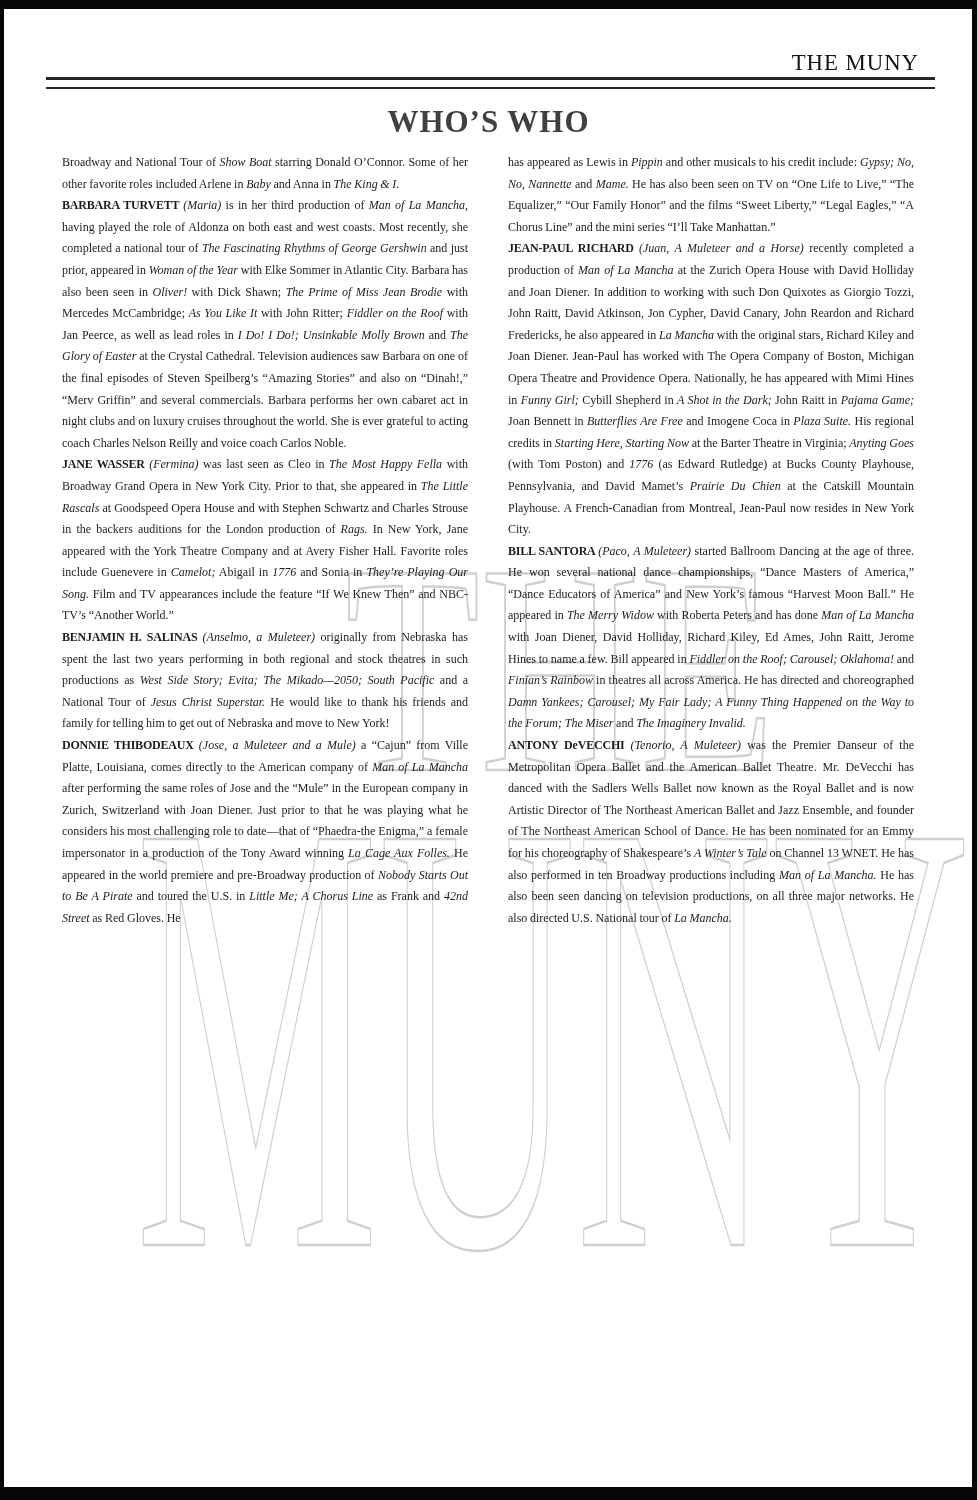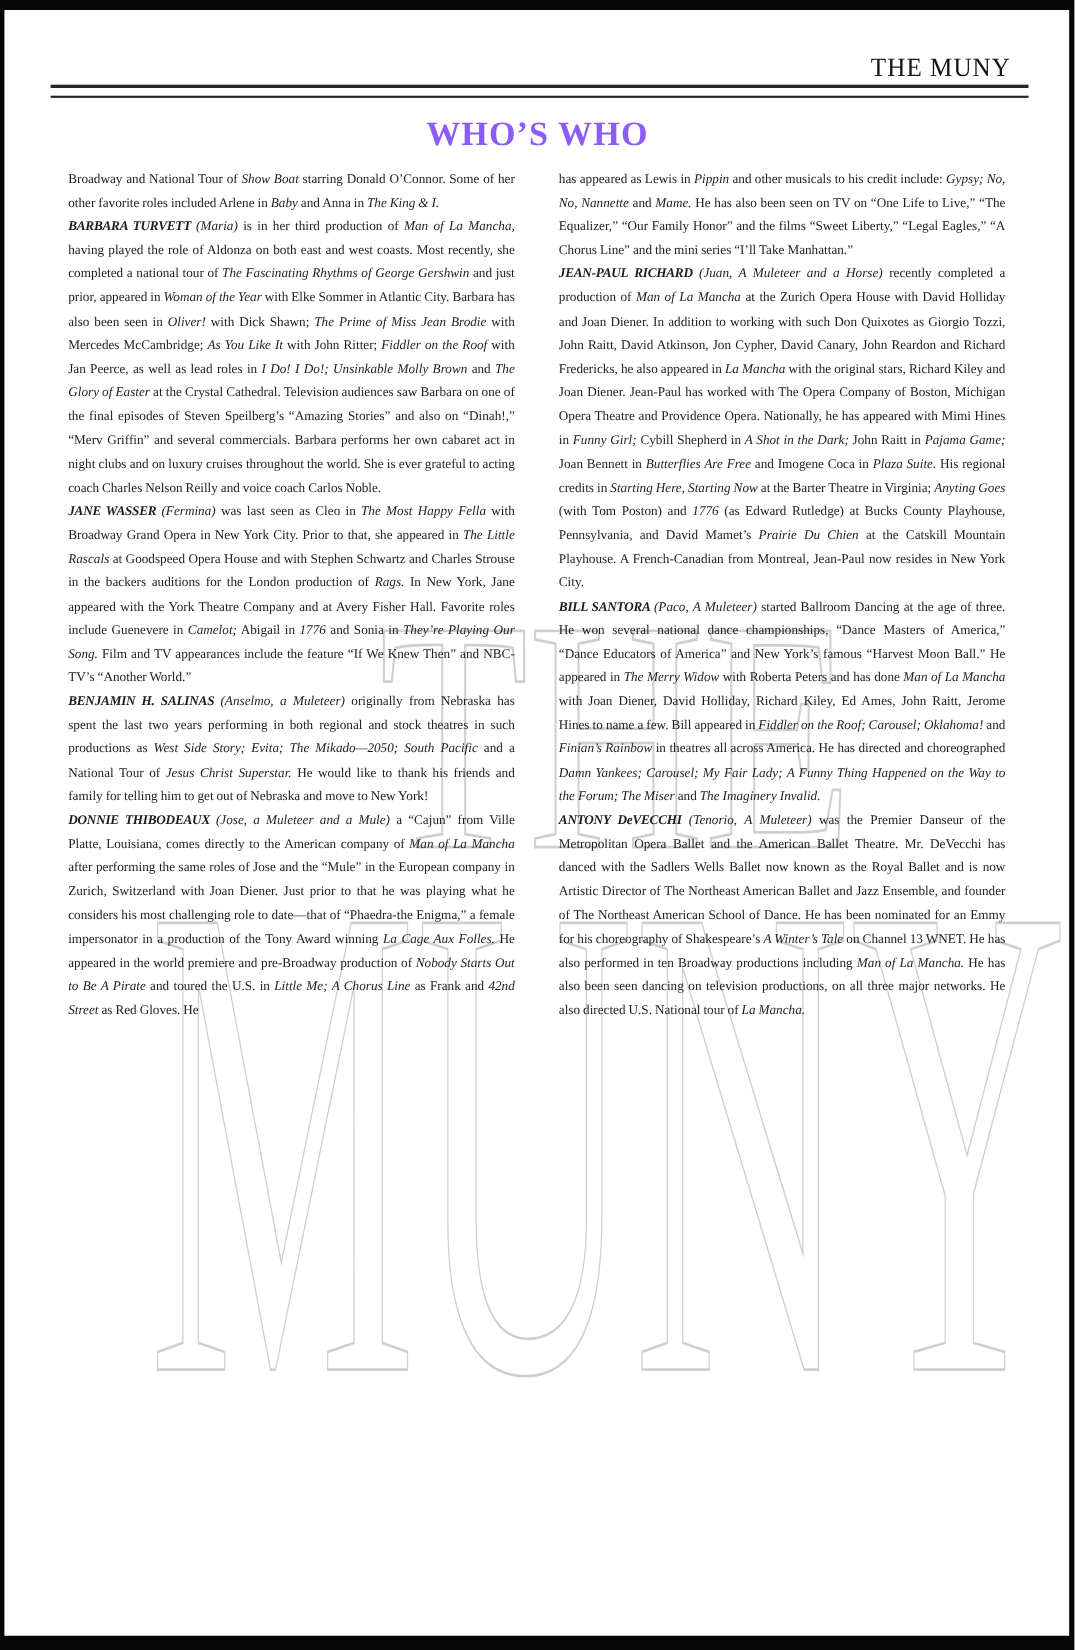--- a/index.html
+++ b/index.html
@@ -40,21 +40,21 @@
     border-bottom:2px solid #262626;
     z-index:2;
   }
   .page-title{
     position:absolute;
     top:104px;left:0;right:0;
     text-align:center;
     font-size:31px;
     font-weight:bold;
     letter-spacing:1px;
-    color:#8b5cf6;
+    color:#404040;
     z-index:2;
   }
   .watermark{
     position:absolute;
     left:0;top:0;
     width:977px;height:1500px;
     z-index:0;
     pointer-events:none;
   }
   .columns{
@@ -68,21 +68,21 @@
   .col{width:406px;}
   p.bio{
     margin:0;
     font-size:12px;
     line-height:21.6px;
     text-align:justify;
     hyphens:auto;
     -webkit-hyphens:auto;
     word-spacing:-0.3px;
   }
-  p.bio .b{font-weight:700;letter-spacing:-0.2px;font-style:italic;}
+  p.bio .b{font-weight:700;letter-spacing:-0.2px;}
   p.bio .i{font-style:italic;}
 </style>
 </head>
 <body>
 
 <div id="page">
 
   <svg class="watermark" viewBox="0 0 977 1500" xmlns="http://www.w3.org/2000/svg" aria-hidden="true">
     <g fill="none" stroke-width="2.5" opacity="0.85" font-family="'Liberation Serif','DejaVu Serif',serif" stroke="#c7c7c7">
       <text x="560" y="770" font-size="300" text-anchor="middle" textLength="430" lengthAdjust="spacingAndGlyphs">THE</text>

